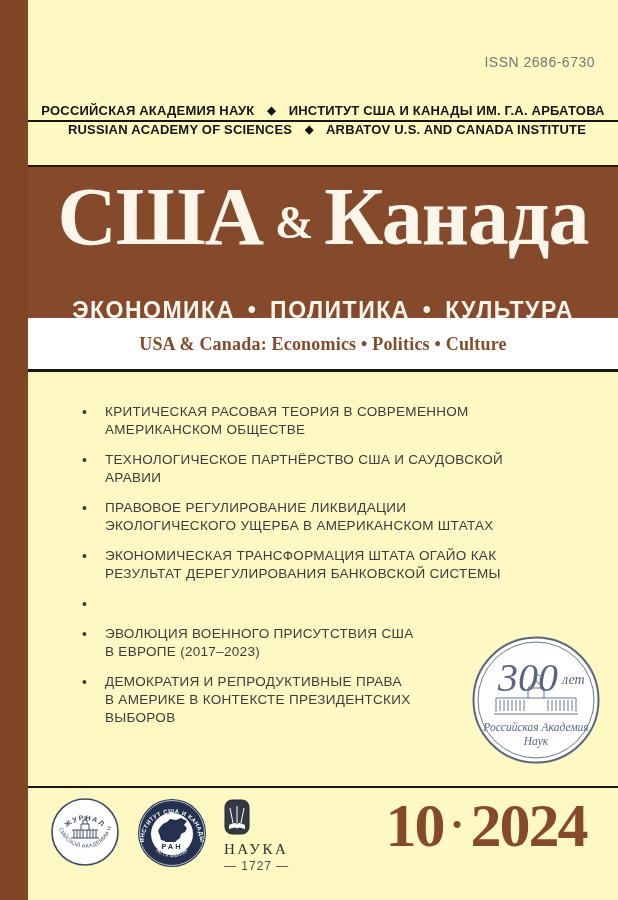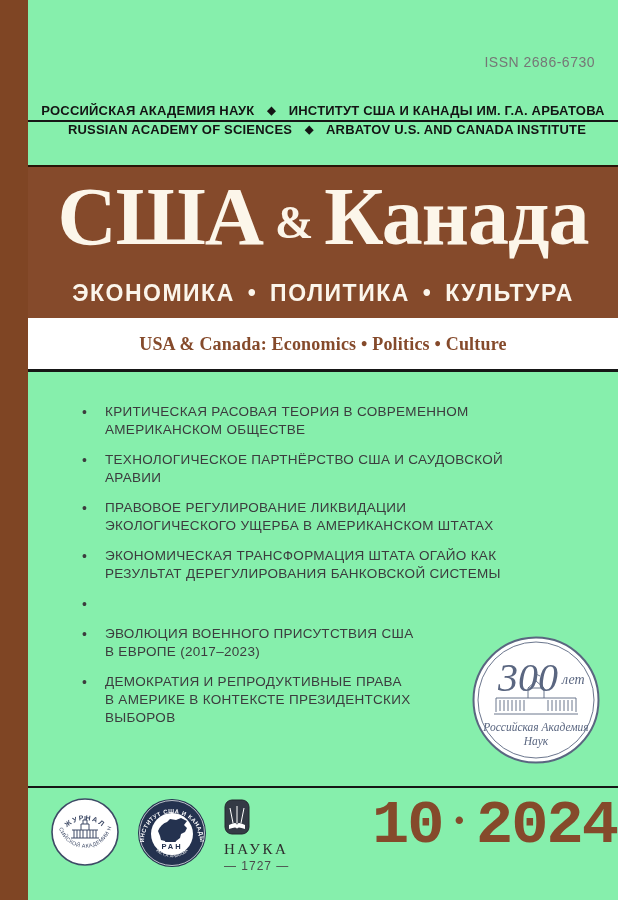--- a/index.html
+++ b/index.html
@@ -1,51 +1,51 @@
 <!DOCTYPE html>
 <html><head>
 <meta charset="utf-8">
 <style>
   html,body{margin:0;padding:0;background:#ffffff;}
-  .page{position:relative;width:618px;height:900px;background:#86efac;overflow:hidden;
+  .page{position:relative;width:618px;height:900px;background:#fef9c3;overflow:hidden;
         font-family:"Liberation Sans",sans-serif;}
   .left-strip{position:absolute;left:0;top:0;width:28px;height:900px;background:#7F4524;}
   .issn{position:absolute;top:54px;right:23px;font-size:14px;color:#767676;letter-spacing:.5px;}
   .hdr{position:absolute;left:28px;right:0;text-align:center;font-weight:bold;font-size:13px;
        color:#141414;letter-spacing:.2px;white-space:nowrap;}
   .hdr-ru{top:103px;}
   .hdr-en{top:122px;padding-left:8px;}
   .diamond{font-size:11px;margin:0 9px;position:relative;top:-1px;}
   .rule{position:absolute;left:28px;right:0;background:#161616;}
   .rule1{top:120px;height:2px;}
   .rule2{top:369px;height:3px;}
   .rule3{top:786px;height:2px;}
   .banner{position:absolute;top:165px;left:28px;right:0;height:153px;background:#854A2B;
           border-top:2px solid #281608;box-sizing:border-box;text-align:center;}
   .title{margin-top:2px;line-height:96px;color:#FCF6EA;font-family:"Liberation Serif",serif;
          font-weight:bold;font-size:82px;letter-spacing:-1px;white-space:nowrap;}
   .amp{font-size:46px;font-weight:bold;margin:0 12px;position:relative;top:-6px;}
-  .tagline-ru{margin-top:3px;color:#FBF5EB;font-weight:bold;font-size:23px;letter-spacing:1.5px;
+  .tagline-ru{margin-top:20px;color:#FBF5EB;font-weight:bold;font-size:23px;letter-spacing:1.5px;
               word-spacing:5px;white-space:nowrap;}
   .strip-en{position:absolute;top:318px;left:28px;right:0;height:51px;background:#ffffff;
             line-height:53px;text-align:center;color:#854A2B;font-family:"Liberation Serif",serif;
             font-weight:bold;font-size:18px;letter-spacing:.2px;white-space:nowrap;}
   .articles{position:absolute;top:403px;left:82px;width:480px;}
   .article{display:flex;margin-bottom:12px;color:#3C3C3E;}
   .bullet{width:10px;margin-right:13px;font-size:14px;line-height:18px;flex:none;}
   .atext{font-size:13.5px;line-height:18px;letter-spacing:.3px;white-space:pre-line;}
   .anniv{position:absolute;left:470px;top:634px;}
   .logos{position:absolute;top:797px;left:50px;display:flex;align-items:flex-start;}
   .logo{margin-right:16px;}
   .nauka{width:76px;margin-top:2px;}
   .nauka-name{font-family:"Liberation Serif",serif;font-size:15px;letter-spacing:2.5px;
               color:#2e2e2e;margin-top:2px;}
   .nauka-year{font-size:12px;color:#4a4a4a;letter-spacing:1px;margin-top:1px;}
   .issue{position:absolute;top:790px;left:372px;width:228px;text-align:center;
-         font-family:Liberation Mono, monospace;font-weight:bold;color:#854A2B;
+         font-family:Liberation Serif, serif;font-weight:bold;color:#854A2B;
          font-size:62px;letter-spacing:-2px;white-space:nowrap;}
   .iss-dot{display:inline-block;font-size:26px;letter-spacing:0;margin:0 9px;position:relative;top:-13px;}
   svg text{font-family:"Liberation Sans",sans-serif;}
   svg .serif-it{font-family:"Liberation Serif",serif;font-style:italic;}
 </style>
 </head>
 <body>
 
 <div class="page">
 

